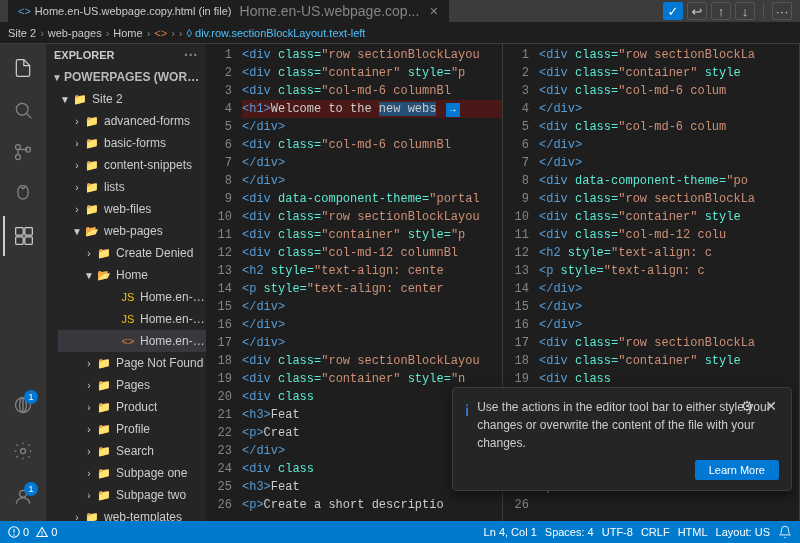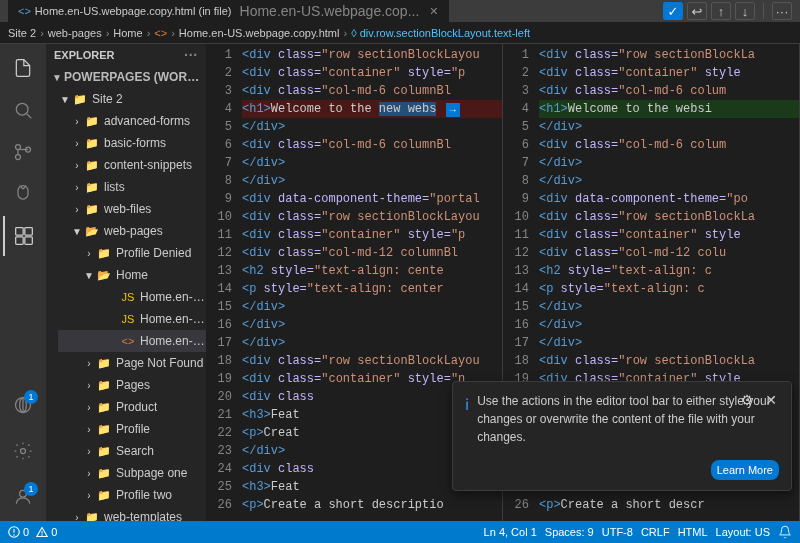--- a/index.html
+++ b/index.html
@@ -276,21 +276,21 @@
     }
     .code-line.highlighted {
       background: #4b1818;
     }
     .code-line.highlighted-right {
       background: #1a3a1a;
     }
 
     
     .tag { color: #569cd6; }
-    .attr-name { color: #c4b5fd; }
+    .attr-name { color: #5eead4; }
     .attr-val { color: #ce9178; }
     .text-content { color: #cccccc; }
     .highlight-text { background: #264f78; color: #cccccc; }
     .arrow-btn {
       display: inline-flex;
       align-items: center;
       justify-content: center;
       width: 14px;
       height: 14px;
       background: #0078d4;
@@ -344,25 +344,25 @@
       width: 20px;
       height: 20px;
       display: flex;
       align-items: center;
       justify-content: center;
     }
     .learn-more-btn {
       background: #0078d4;
       color: white;
       border: none;
-      padding: 4px 6px;
+      padding: 4px 14px;
       font-size: 11px;
       cursor: pointer;
-      border-radius: 8px;
-      margin-top: 8px;
+      border-radius: 2px;
+      margin-top: 2px;
       float: right;
     }
 
     
     .status-bar {
       height: 22px;
       background: #007acc;
       display: flex;
       align-items: center;
       padding: 0 8px;
@@ -409,21 +409,20 @@
 
 <div class="breadcrumb-bar">
   <span class="breadcrumb-item">Site 2</span>
   <span class="breadcrumb-sep">›</span>
   <span class="breadcrumb-item">web-pages</span>
   <span class="breadcrumb-sep">›</span>
   <span class="breadcrumb-item">Home</span>
   <span class="breadcrumb-sep">›</span>
   <span class="breadcrumb-item" style="color:#e37933;">&lt;&gt;</span>
   <span class="breadcrumb-sep">›</span>
-  <span class="breadcrumb-item">Home.en-US.webpage.copy.html</span>
   <span class="breadcrumb-sep">›</span>
   <span class="breadcrumb-item highlight" style="color:#4fc1ff;text-align:right;">◊ div.row.sectionBlockLayout.text-left</span>
 </div>
 
 <div class="main-area">
 
   <div class="activity-bar">
     <div class="activity-icon">
       <svg width="20" height="20" viewBox="0 0 24 24" fill="none">
         <path d="M13 2H6a2 2 0 00-2 2v16a2 2 0 002 2h12a2 2 0 002-2V9l-7-7z" stroke="#cccccc" stroke-width="1.5" fill="none"></path>
@@ -530,21 +529,21 @@
       </div>
       <div class="tree-item indent-2">
         <span class="chevron">▼</span>
         <span class="item-icon">📂</span>
         <span class="item-label">web-pages</span>
       </div>
 
       <div class="tree-item indent-3">
         <span class="chevron">›</span>
         <span class="item-icon">📁</span>
-        <span class="item-label">Profile Denied</span>
+        <span class="item-label">Create Denied</span>
       </div>
 
       <div class="tree-item indent-3">
         <span class="chevron">▼</span>
         <span class="item-icon">📂</span>
         <span class="item-label">Home</span>
       </div>
       <div class="tree-item indent-4">
         <span class="chevron"> </span>
         <span class="item-icon" style="color:#f1c40f;">JS</span>
@@ -587,21 +586,21 @@
         <span class="item-label">Search</span>
       </div>
       <div class="tree-item indent-3">
         <span class="chevron">›</span>
         <span class="item-icon">📁</span>
         <span class="item-label">Subpage one</span>
       </div>
       <div class="tree-item indent-3">
         <span class="chevron">›</span>
         <span class="item-icon">📁</span>
-        <span class="item-label">Profile two</span>
+        <span class="item-label">Subpage two</span>
       </div>
       <div class="tree-item indent-2">
         <span class="chevron">›</span>
         <span class="item-icon">📁</span>
         <span class="item-label">web-templates</span>
       </div>
 
     </div>
   </div>
 
@@ -699,21 +698,20 @@
               <div>22</div>
               <div>23</div>
               <div>24</div>
               <div>25</div>
               <div>26</div>
           </div>
           <div class="code-lines">
             <div class="code-line"><span class="tag">&lt;div</span> <span class="attr-name">class=</span><span class="attr-val">"row sectionBlockLa</span></div>
             <div class="code-line">  <span class="tag">&lt;div</span> <span class="attr-name">class=</span><span class="attr-val">"container"</span> <span class="attr-name">style</span></div>
             <div class="code-line">    <span class="tag">&lt;div</span> <span class="attr-name">class=</span><span class="attr-val">"col-md-6 colum</span></div>
-            <div class="code-line highlighted-right">      <span class="tag">&lt;h1&gt;</span><span class="text-content">Welcome to the websi</span></div>
             <div class="code-line">    <span class="tag">&lt;/div&gt;</span></div>
             <div class="code-line">    <span class="tag">&lt;div</span> <span class="attr-name">class=</span><span class="attr-val">"col-md-6 colum</span></div>
             <div class="code-line">    <span class="tag">&lt;/div&gt;</span></div>
             <div class="code-line">  <span class="tag">&lt;/div&gt;</span></div>
             <div class="code-line">  <span class="tag">&lt;div</span> <span class="attr-name">data-component-theme=</span><span class="attr-val">"po</span></div>
             <div class="code-line">  <span class="tag">&lt;div</span> <span class="attr-name">class=</span><span class="attr-val">"row sectionBlockLa</span></div>
             <div class="code-line">    <span class="tag">&lt;div</span> <span class="attr-name">class=</span><span class="attr-val">"container"</span> <span class="attr-name">style</span></div>
             <div class="code-line">      <span class="tag">&lt;div</span> <span class="attr-name">class=</span><span class="attr-val">"col-md-12 colu</span></div>
             <div class="code-line">        <span class="tag">&lt;h2</span> <span class="attr-name">style=</span><span class="attr-val">"text-align: c</span></div>
             <div class="code-line">        <span class="tag">&lt;p</span> <span class="attr-name">style=</span><span class="attr-val">"text-align: c</span></div>
@@ -766,21 +764,21 @@
           <circle cx="8" cy="12" r="1" fill="white"></circle>
         </svg>
       <span>0</span>
     </div>
   </div>
   <div class="status-right">
     <div class="status-item">
       <span>Ln 4, Col 1</span>
     </div>
     <div class="status-item">
-      <span>Spaces: 9</span>
+      <span>Spaces: 4</span>
     </div>
     <div class="status-item">
       <span>UTF-8</span>
     </div>
     <div class="status-item">
       <span>CRLF</span>
     </div>
     <div class="status-item">
       <span>HTML</span>
     </div>

